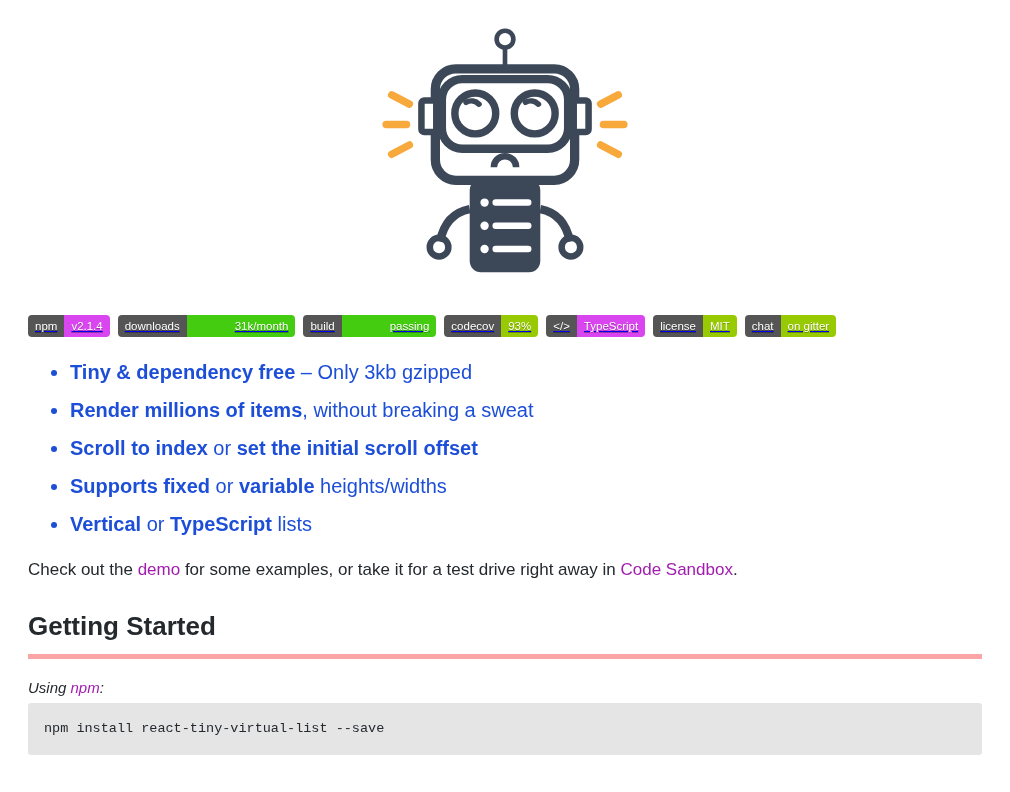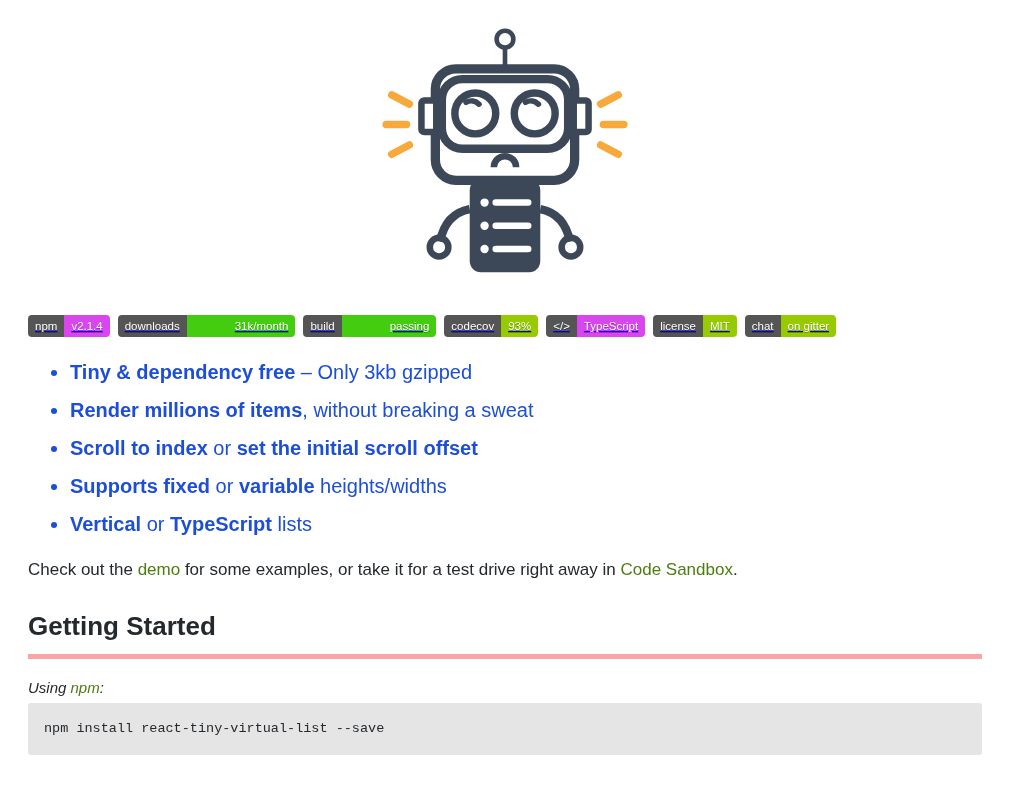--- a/index.html
+++ b/index.html
@@ -67,21 +67,21 @@
       color: #1d4ed8;
     }
     ul.features li strong {
       font-weight: 700;
     }
     .intro-line {
       font-size: 17px;
       margin: 14px 0 24px 0;
     }
     a.link {
-      color: #4d7c0f;
+      color: #a21caf;
       text-decoration: none;
     }
     h2.section-heading {
       font-size: 26px;
       font-weight: 700;
       margin-top: 24px;
       padding-bottom: 8px;
       border-bottom: 5px solid #fca5a5;
       margin-bottom: 18px;
     }

